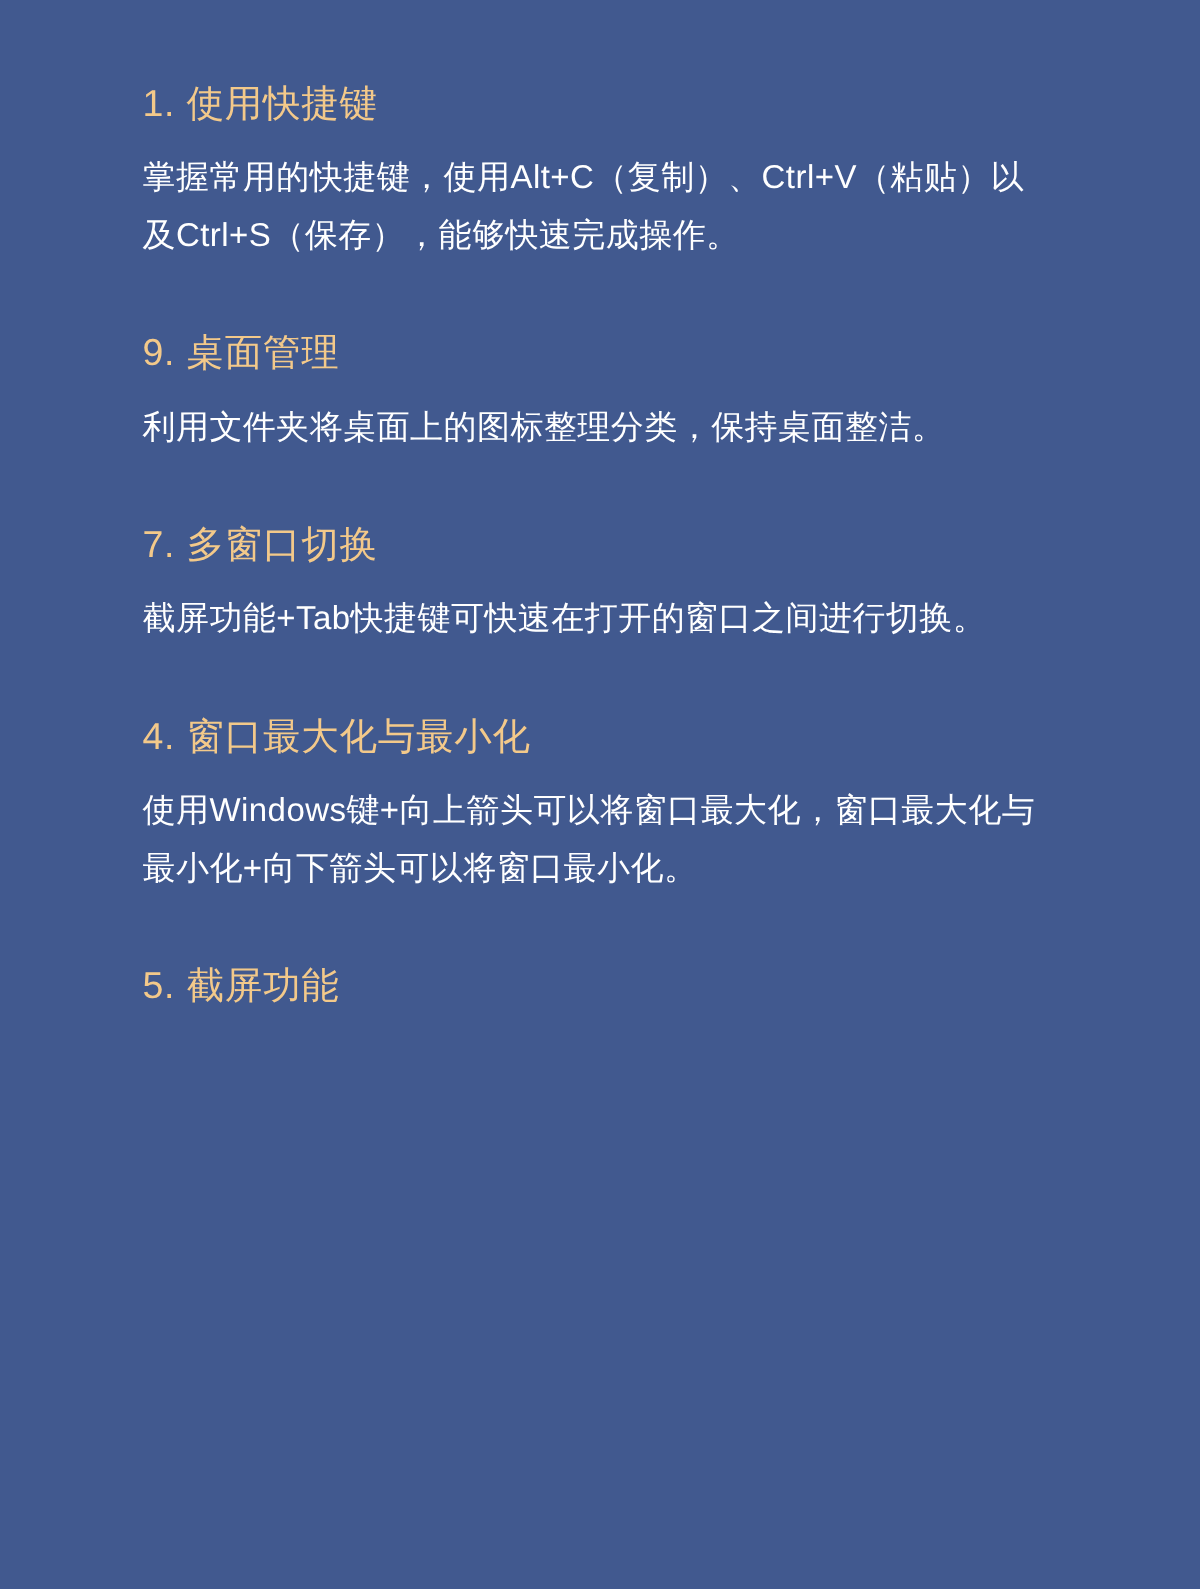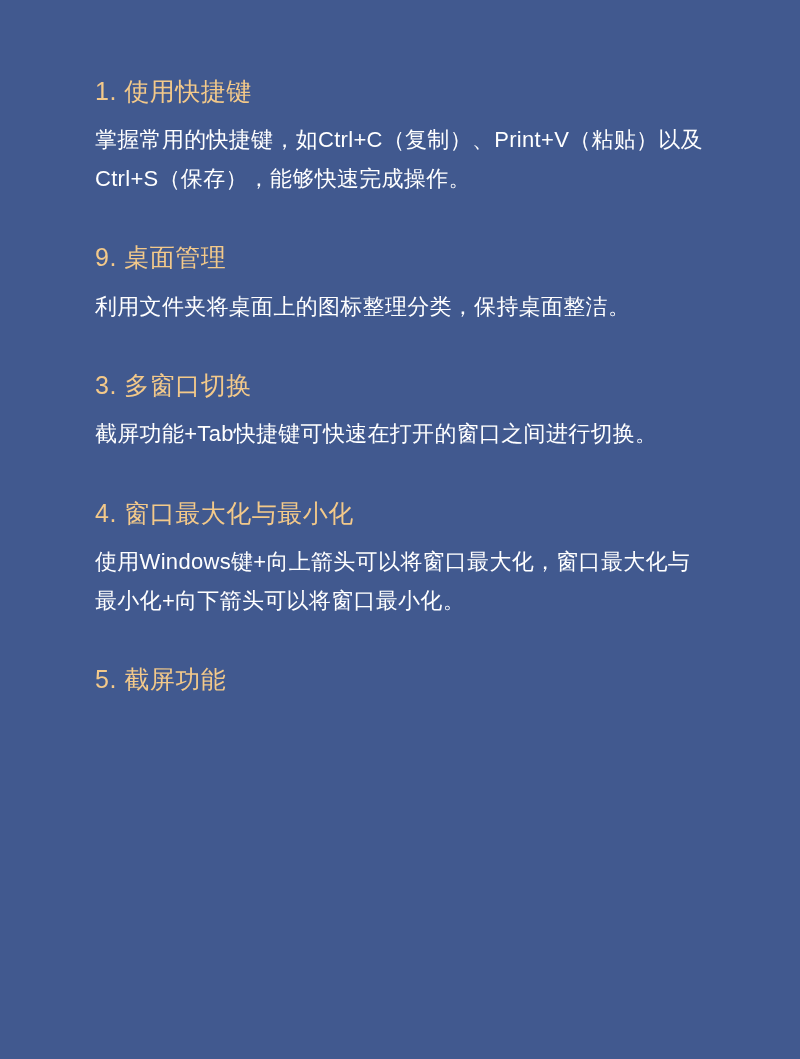--- a/index.html
+++ b/index.html
@@ -10,21 +10,21 @@
     width: 800px;
     height: 1059px;
     background: #41598f;
     font-family: "Liberation Sans", sans-serif;
     overflow: hidden;
   }
   .page {
     width: 800px;
     height: 1059px;
     box-sizing: border-box;
-    padding: 76px 95px 40px 95px;
+    padding: 54px 95px 40px 95px;
     background: #41598f;
   }
   .tip {
     margin-bottom: 44px;
   }
   .tip:last-child {
     margin-bottom: 0;
   }
   .tip-title {
     color: #f3c98a;
@@ -43,30 +43,30 @@
     font-weight: normal;
   }
 </style>
 </head>
 <body>
 
 <div class="page">
 
   <div class="tip">
     <h2 class="tip-title">1. 使用快捷键</h2>
-    <p class="tip-body">掌握常用的快捷键，如Ctrl+C（复制）、Print+V（粘贴）以及Ctrl+S（保存），能够快速完成操作。</p>
+    <p class="tip-body">掌握常用的快捷键，使用Alt+C（复制）、Ctrl+V（粘贴）以及Ctrl+S（保存），能够快速完成操作。</p>
   </div>
 
   <div class="tip">
     <h2 class="tip-title">9. 桌面管理</h2>
     <p class="tip-body">利用文件夹将桌面上的图标整理分类，保持桌面整洁。</p>
   </div>
 
   <div class="tip">
-    <h2 class="tip-title">3. 多窗口切换</h2>
+    <h2 class="tip-title">7. 多窗口切换</h2>
     <p class="tip-body">截屏功能+Tab快捷键可快速在打开的窗口之间进行切换。</p>
   </div>
 
   <div class="tip">
     <h2 class="tip-title">4. 窗口最大化与最小化</h2>
     <p class="tip-body">使用Windows键+向上箭头可以将窗口最大化，窗口最大化与最小化+向下箭头可以将窗口最小化。</p>
   </div>
 
   <div class="tip">
     <h2 class="tip-title">5. 截屏功能</h2>

